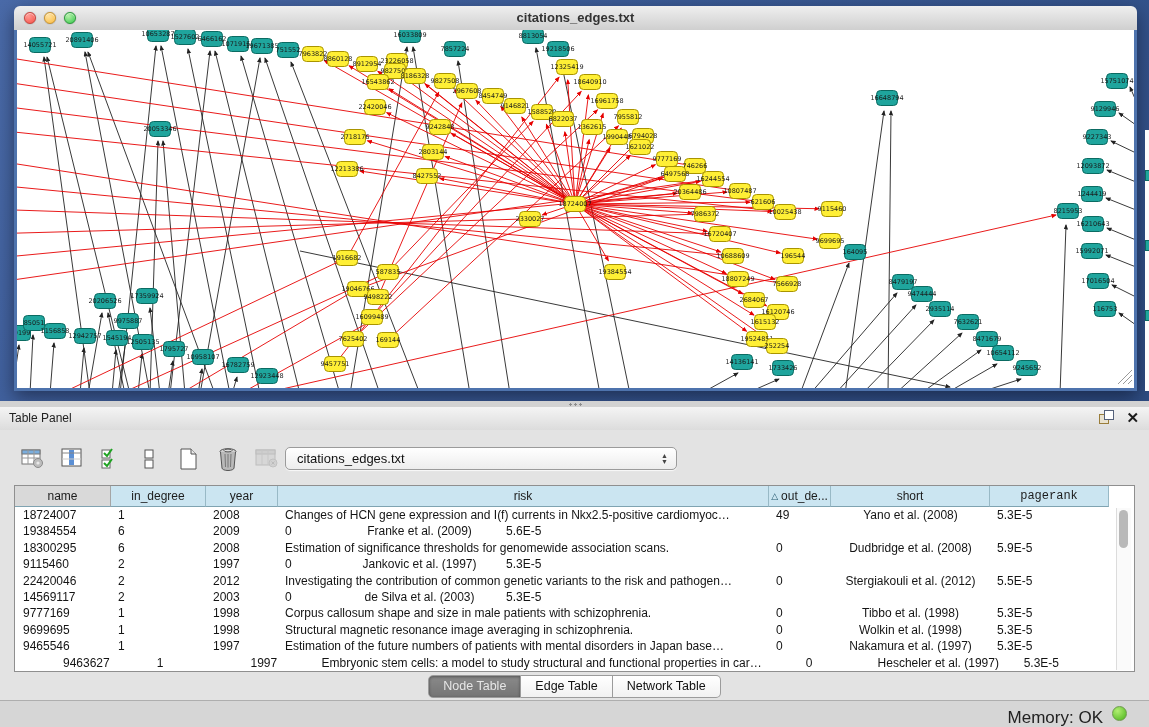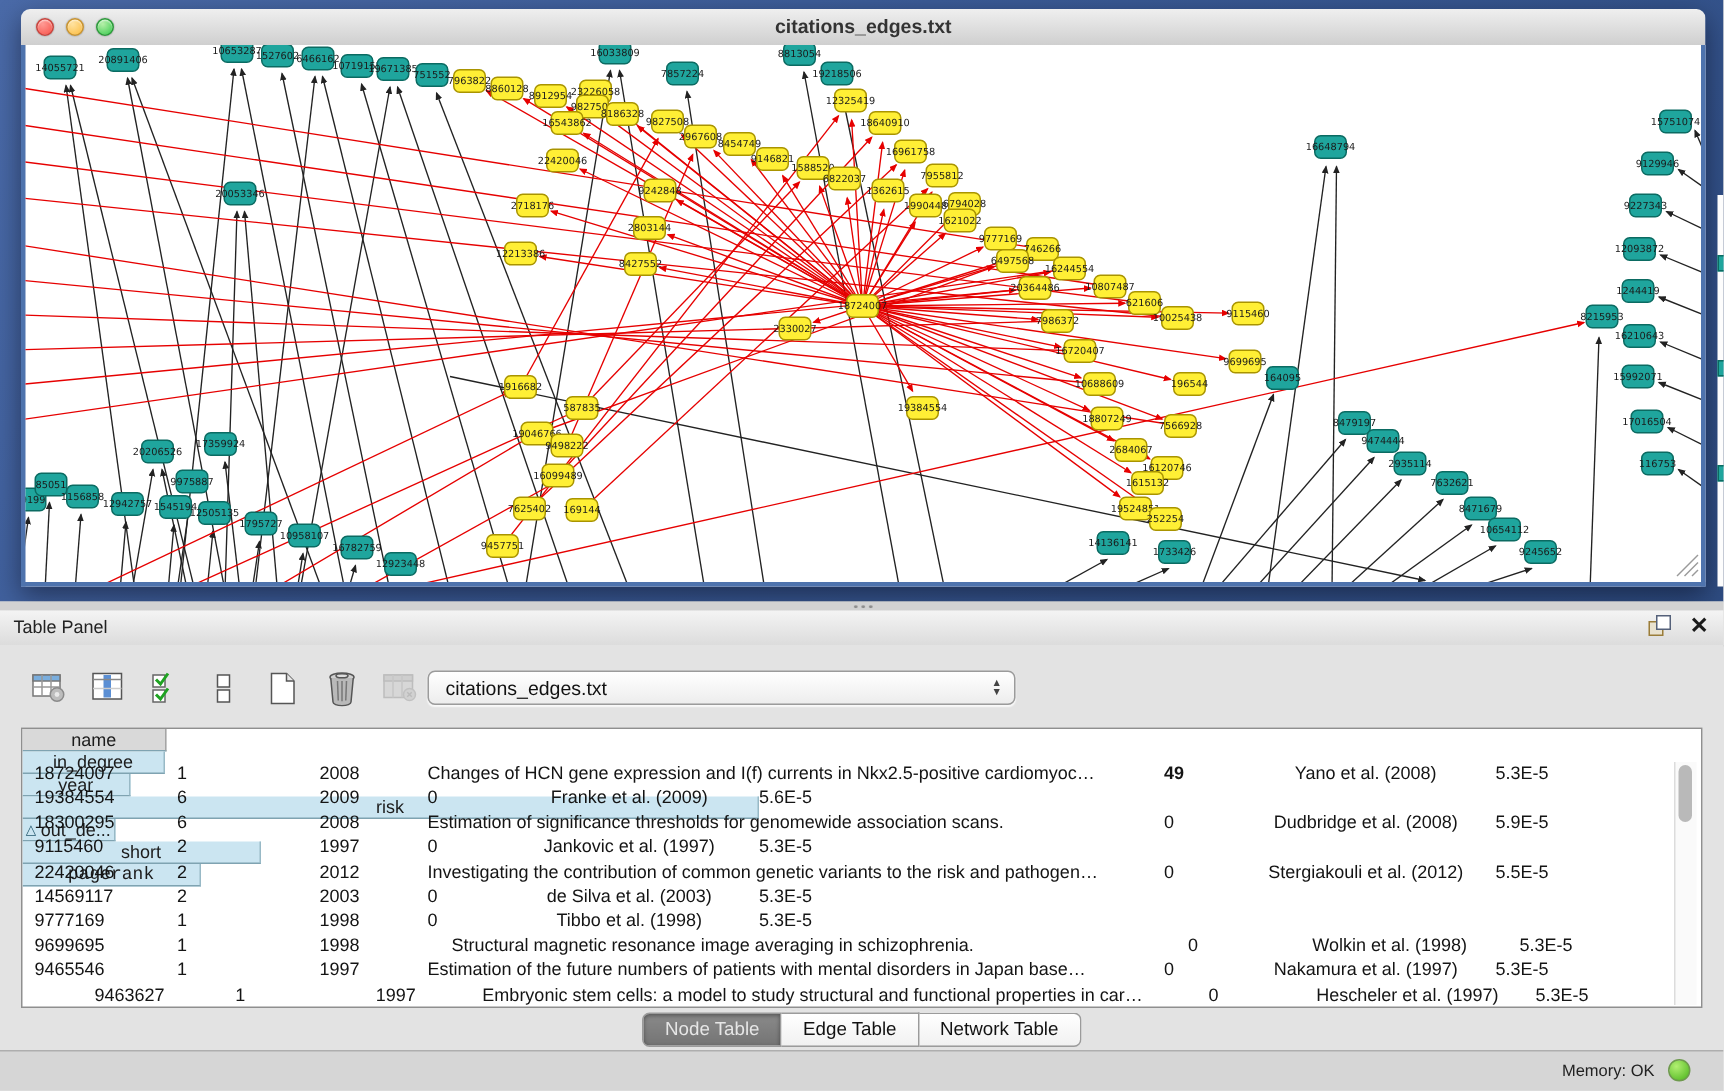--- a/index.html
+++ b/index.html
@@ -49,21 +49,21 @@
   .net-select{position:absolute;left:285px;top:17px;width:392px;height:23px;
     border:1px solid #9b9b9b;border-radius:5px;background:linear-gradient(#ffffff,#ededed);
     font-size:13px;color:#111;line-height:21px;padding-left:11px;box-sizing:border-box;
     box-shadow:0 1px 1px rgba(255,255,255,.8);}
   .stepper{position:absolute;right:6px;top:3px;width:11px;height:16px;display:flex;flex-direction:column;
     align-items:center;justify-content:center;color:#444;}
   .stepper span{font-size:7px;line-height:6px;}
   
   .tablebox{position:absolute;left:14px;top:55px;width:1121px;height:187px;
     background:#fff;border:1px solid #8f8f8f;box-sizing:border-box;overflow:hidden;}
-  .thead{display:flex;height:21px;flex-direction:column;}
+  .thead{display:flex;height:21px;}
   .th{box-sizing:border-box;height:21px;border-right:1px solid #98b9c6;border-bottom:1px solid #7fa3b1;
     background:#cbe5f1;font-size:12px;color:#1c1c1c;display:flex;align-items:center;justify-content:center;gap:3px;}
   .th-first{background:#d9d9d9;border-right:1px solid #a5a5a5;}
   .sort{font-size:9px;color:#23586e;}
   .tr{display:flex;height:16.4px;line-height:16.4px;font-size:12px;color:#141414;white-space:nowrap;}
   .td{box-sizing:border-box;padding-left:7px;overflow:hidden;text-overflow:clip;}
   .td-name{padding-left:8px;}
   .td-short{text-align:center;padding-left:0;}
   .vscroll{position:absolute;right:3px;top:22px;width:14px;height:162px;background:#fafafa;border-left:1px solid #dcdcdc;}
   .vthumb{position:absolute;left:2px;top:2px;width:9px;height:38px;border-radius:5px;background:#b9b9b9;}
@@ -71,21 +71,21 @@
   .tabs{position:absolute;left:0;top:245px;width:1149px;display:flex;justify-content:center;}
   .tab{height:21px;line-height:21px;font-size:12.5px;padding:0 14px;border:1px solid #9b9b9b;
     background:linear-gradient(#ffffff,#f1f1f1);color:#111;border-left:none;}
   .tab.first{border-radius:5px 0 0 5px;border-left:1px solid #9b9b9b;}
   .tab.last{border-radius:0 5px 5px 0;}
   .tab.selected{background:linear-gradient(#8a8a8a,#747474);color:#e6e6e6;
     box-shadow:inset 0 1px 3px rgba(0,0,0,.4);}
   
   .statusbar{position:absolute;left:0;top:700px;width:1149px;height:27px;background:#d6d6d6;
     border-top:1px solid #aeaeae;}
-  .mem-label{position:absolute;right:46px;top:7px;font-size:11px;color:#222;}
+  .mem-label{position:absolute;right:46px;top:7px;font-size:17px;color:#222;}
   .mem-led{position:absolute;right:22px;top:5px;width:15px;height:15px;border-radius:50%;
     background:radial-gradient(circle at 35% 30%,#b2ef72,#49b31a);border:1px solid #6e9a4d;box-sizing:border-box;}
 </style>
 </head>
 <body>
 
 <div class="desktop">
   <div class="net-window">
     <div class="titlebar">
       <div class="traffic">
@@ -575,21 +575,21 @@
         <div class="th" style="width: 119px; font-family: Liberation Mono, monospace;">
           <span>pagerank</span>
         </div>
       </div>
     <div id="tbody">
         <div class="tr">
           <div class="td td-name" style="width: 96px;">18724007</div>
           <div class="td td-in_degree" style="width: 95px;">1</div>
           <div class="td td-year" style="width: 72px;">2008</div>
           <div class="td td-title" style="width: 491px;">Changes of HCN gene expression and I(f) currents in Nkx2.5-positive cardiomyoc…</div>
-          <div class="td td-out_degree" style="width: 62px; font-weight: bold;">49</div>
+          <div class="td td-out_degree" style="width: 62px;">49</div>
           <div class="td td-short" style="width: 159px;">Yano et al. (2008)</div>
           <div class="td td-pagerank" style="width: 119px;">5.3E-5</div>
         </div>
         <div class="tr">
           <div class="td td-name" style="width: 96px;">19384554</div>
           <div class="td td-in_degree" style="width: 95px;">6</div>
           <div class="td td-year" style="width: 72px;">2009</div>
           <div class="td td-out_degree" style="width: 62px;">0</div>
           <div class="td td-short" style="width: 159px;">Franke et al. (2009)</div>
           <div class="td td-pagerank" style="width: 119px;">5.6E-5</div>
@@ -625,29 +625,30 @@
           <div class="td td-in_degree" style="width: 95px;">2</div>
           <div class="td td-year" style="width: 72px;">2003</div>
           <div class="td td-out_degree" style="width: 62px;">0</div>
           <div class="td td-short" style="width: 159px;">de Silva et al. (2003)</div>
           <div class="td td-pagerank" style="width: 119px;">5.3E-5</div>
         </div>
         <div class="tr">
           <div class="td td-name" style="width: 96px;">9777169</div>
           <div class="td td-in_degree" style="width: 95px;">1</div>
           <div class="td td-year" style="width: 72px;">1998</div>
+          <div class="td td-title" style="width: 491px;">Corpus callosum shape and size in male patients with schizophrenia.</div>
           <div class="td td-out_degree" style="width: 62px;">0</div>
           <div class="td td-short" style="width: 159px;">Tibbo et al. (1998)</div>
           <div class="td td-pagerank" style="width: 119px;">5.3E-5</div>
         </div>
         <div class="tr">
           <div class="td td-name" style="width: 96px;">9699695</div>
           <div class="td td-in_degree" style="width: 95px;">1</div>
           <div class="td td-year" style="width: 72px;">1998</div>
-          <div class="td td-title" style="width: 491px; margin-left: 16px;">Structural magnetic resonance image averaging in schizophrenia.</div>
+          <div class="td td-title" style="width: 491px;">Structural magnetic resonance image averaging in schizophrenia.</div>
           <div class="td td-out_degree" style="width: 62px;">0</div>
           <div class="td td-short" style="width: 159px;">Wolkin et al. (1998)</div>
           <div class="td td-pagerank" style="width: 119px;">5.3E-5</div>
         </div>
         <div class="tr">
           <div class="td td-name" style="width: 96px;">9465546</div>
           <div class="td td-in_degree" style="width: 95px;">1</div>
           <div class="td td-year" style="width: 72px;">1997</div>
           <div class="td td-title" style="width: 491px;">Estimation of the future numbers of patients with mental disorders in Japan base…</div>
           <div class="td td-out_degree" style="width: 62px;">0</div>

